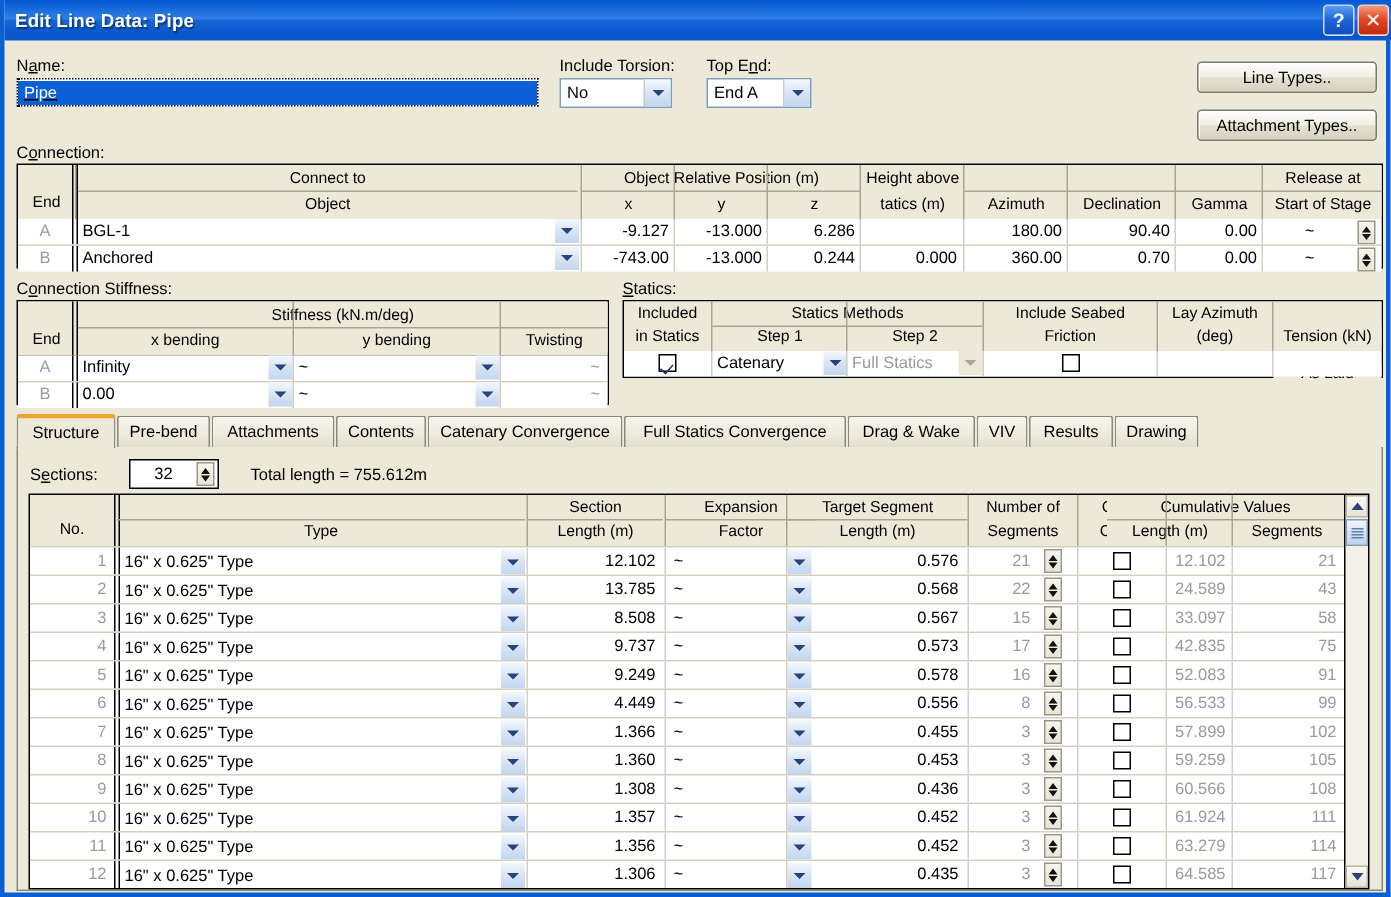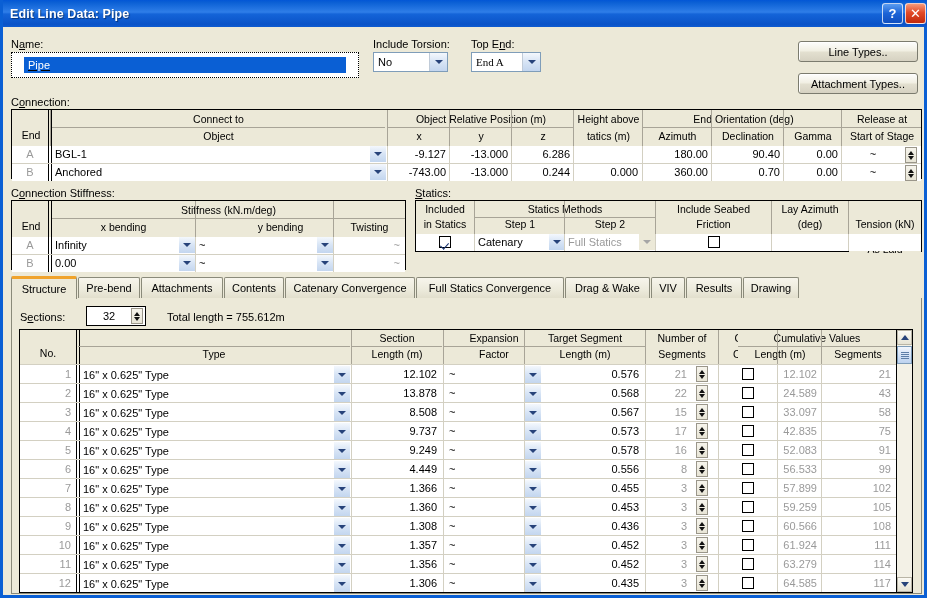--- a/index.html
+++ b/index.html
@@ -42,21 +42,21 @@
   
   .lbl{font-size:11px;color:#000;}
   .lbl u{text-decoration:underline;}
   
   .txtfield{
     border:1px solid #7f9db9;background:#fff;height:18px;
     box-sizing:border-box;font-size:11px;padding:1px 2px;
     display:flex;align-items:center;
   }
   .txtfield.sel{
-    border:1px dotted #000;background:#fff;padding:12px;text-decoration:underline;
+    border:1px dotted #000;background:#fff;padding:0;text-decoration:underline;
   }
   .txtfield.sel span{
     background:#0a5fd4;color:#fff;display:block;width:100%;height:16px;
     line-height:16px;padding-left:4px;box-sizing:border-box;
   }
   
   .combo{
     border:1px solid #7f9db9;background:#fff;height:20px;
     box-sizing:border-box;display:flex;align-items:center;
     font-size:11px;position:relative;
@@ -190,21 +190,21 @@
   <div class="combo" style="position:absolute;left:370px;top:52px;width:75px;">
     <div class="cval">No</div>
     <div class="carrow">
         <i class="chev"></i>
       </div>
   </div>
 
   <div style="position:absolute;left:468px;top:38px;" class="lbl">
     Top E<u>n</u>d:
   </div>
-  <div class="combo" style="position:absolute;left:468px;top:52px;width:70px;font-family:Liberation Serif, serif;">
+  <div class="combo" style="position:absolute;left:468px;top:52px;width:70px;">
     <div class="cval">End A</div>
     <div class="carrow">
         <i class="chev"></i>
       </div>
   </div>
 
   <div class="pbtn" style="position:absolute;left:795px;top:41px;width:120px;height:21px;">Line Types..</div>
   <div class="pbtn" style="position:absolute;left:795px;top:73px;width:120px;height:21px;">Attachment Types..</div>
 
   <div class="lbl" style="position:absolute;left:8px;top:96px;">C<u>o</u>nnection:</div>
@@ -213,21 +213,20 @@
       <div style="position:absolute;left:0;top:0;width:909px;height:36px;background:#ece9d8;border-bottom:1px solid #000;">
         <div class="thead-cell" style="position:absolute;left:0px;top:17px;width:38px;height:17px;">End</div>
         <div class="thead-cell" style="position:absolute;left:40px;top:1px;width:333px;height:16px;">Connect to</div>
         <div class="thead-cell" style="position:absolute;left:40px;top:18px;width:333px;height:16px;">Object</div>
         <div class="thead-cell" style="position:absolute;left:376px;top:1px;width:186px;height:16px;">Object Relative Position (m)</div>
         <div class="thead-cell" style="position:absolute;left:376px;top:18px;width:62px;height:16px;">x</div>
         <div class="thead-cell" style="position:absolute;left:438px;top:18px;width:62px;height:16px;">y</div>
         <div class="thead-cell" style="position:absolute;left:500px;top:18px;width:62px;height:16px;">z</div>
         <div class="thead-cell" style="position:absolute;left:563px;top:1px;width:67px;height:16px;">Height above</div>
         <div class="thead-cell" style="position:absolute;left:563px;top:18px;width:67px;height:16px;">tatics (m)</div>
-        <div class="thead-cell" style="position:absolute;left:631px;top:1px;width:201px;height:16px;">End Orientation (deg)</div>
         <div class="thead-cell" style="position:absolute;left:631px;top:18px;width:69px;height:16px;">Azimuth</div>
         <div class="thead-cell" style="position:absolute;left:700px;top:18px;width:72px;height:16px;">Declination</div>
         <div class="thead-cell" style="position:absolute;left:772px;top:18px;width:58px;height:16px;">Gamma</div>
         <div class="thead-cell" style="position:absolute;left:831px;top:1px;width:78px;height:16px;">Release at</div>
         <div class="thead-cell" style="position:absolute;left:831px;top:18px;width:78px;height:16px;">Start of Stage</div>
         <div style="position:absolute;left:38px;top:0;width:1px;height:36px;background:#a8a497;"></div>
         <div style="position:absolute;left:375px;top:0;width:1px;height:36px;background:#a8a497;"></div>
         <div style="position:absolute;left:437px;top:0;width:1px;height:36px;background:#a8a497;"></div>
         <div style="position:absolute;left:499px;top:0;width:1px;height:36px;background:#a8a497;"></div>
         <div style="position:absolute;left:561px;top:0;width:1px;height:36px;background:#a8a497;"></div>
@@ -305,21 +304,21 @@
         <div style="position:absolute;left:39px;top:0;width:1px;height:17px;background:#000;"></div>
       </div>
     </div>
 
   <div class="lbl" style="position:absolute;left:8px;top:187px;">C<u>o</u>nnection Stiffness:</div>
   <div class="tbl" id="stiff-tbl" style="left:8px;top:200px;width:395px;height:70px;">
       <div style="position:absolute;left:0;top:0;width:393px;height:36px;background:#ece9d8;border-bottom:1px solid #000;">
         <div class="thead-cell" style="position:absolute;left:0px;top:17px;width:38px;height:17px;">End</div>
         <div class="thead-cell" style="position:absolute;left:40px;top:1px;width:353px;height:16px;">Stiffness (kN.m/deg)</div>
         <div class="thead-cell" style="position:absolute;left:40px;top:18px;width:143px;height:16px;">x bending</div>
-        <div class="thead-cell" style="position:absolute;left:200px;top:18px;width:137px;height:16px;">y bending</div>
+        <div class="thead-cell" style="position:absolute;left:184px;top:18px;width:137px;height:16px;">y bending</div>
         <div class="thead-cell" style="position:absolute;left:322px;top:18px;width:71px;height:16px;">Twisting</div>
         <div style="position:absolute;left:36px;top:0;width:1px;height:36px;background:#000;"></div>
         <div style="position:absolute;left:39px;top:0;width:1px;height:36px;background:#000;"></div>
         <div style="position:absolute;left:183px;top:0;width:1px;height:36px;background:#a8a497;"></div>
         <div style="position:absolute;left:321px;top:0;width:1px;height:36px;background:#a8a497;"></div>
         <div style="position:absolute;left:40px;top:17px;width:353px;height:1px;background:#a8a497;"></div>
       </div>
       <div style="position:absolute;left:0;top:36px;width:393px;height:17px;background:#fff;">
         <div class="cellnum cellmid cellgrey" style="position:absolute;left:0;top:0;width:36px;height:16px;">A</div>
         <div style="position:absolute;left:40px;top:0;width:143px;height:16px;display:flex;align-items:center;">
@@ -524,21 +523,21 @@
           <div style="position:absolute;left:801px;top:0;width:1px;height:19px;background:#d3d0c2;"></div>
         </div>
         <div style="position:absolute;left:0;top:53px;width:892px;height:19px;background:#fff;border-top:1px solid #d3d0c2;">
           <div class="cellnum cellgrey" style="position:absolute;left:0;top:0;width:54px;height:18px;">2</div>
           <div style="position:absolute;left:60px;top:1px;width:270px;height:17px;display:flex;align-items:center;">
             <div class="cellnum cellleft" style="flex:1;height:17px;">16" x 0.625" Type</div>
             <div class="carrow" style="width:16px;height:100%;background:linear-gradient(to bottom,#f4f8fd,#d7e4f5 50%,#c3d6ef);display:flex;align-items:center;justify-content:center;">
               <i class="chev"></i>
             </div>
           </div>
-          <div class="cellnum" style="position:absolute;left:332px;top:0;width:88px;height:18px;">13.878</div>
+          <div class="cellnum" style="position:absolute;left:332px;top:0;width:88px;height:18px;">13.785</div>
           <div class="cellnum cellleft" style="position:absolute;left:426px;top:0;width:78px;height:18px;">~</div>
           <div style="position:absolute;left:505px;top:1px;width:18px;height:17px;display:flex;align-items:center;">
             <div class="carrow" style="width:16px;height:100%;background:linear-gradient(to bottom,#f4f8fd,#d7e4f5 50%,#c3d6ef);display:flex;align-items:center;justify-content:center;">
               <i class="chev"></i>
             </div>
           </div>
           <div class="cellnum" style="position:absolute;left:524px;top:0;width:98px;height:18px;">0.568</div>
           <div class="cellnum cellgrey" style="position:absolute;left:626px;top:0;width:44px;height:18px;">22</div>
           <div class="spin" style="position:absolute;left:676px;top:1px;">
             <i class="up"></i>

